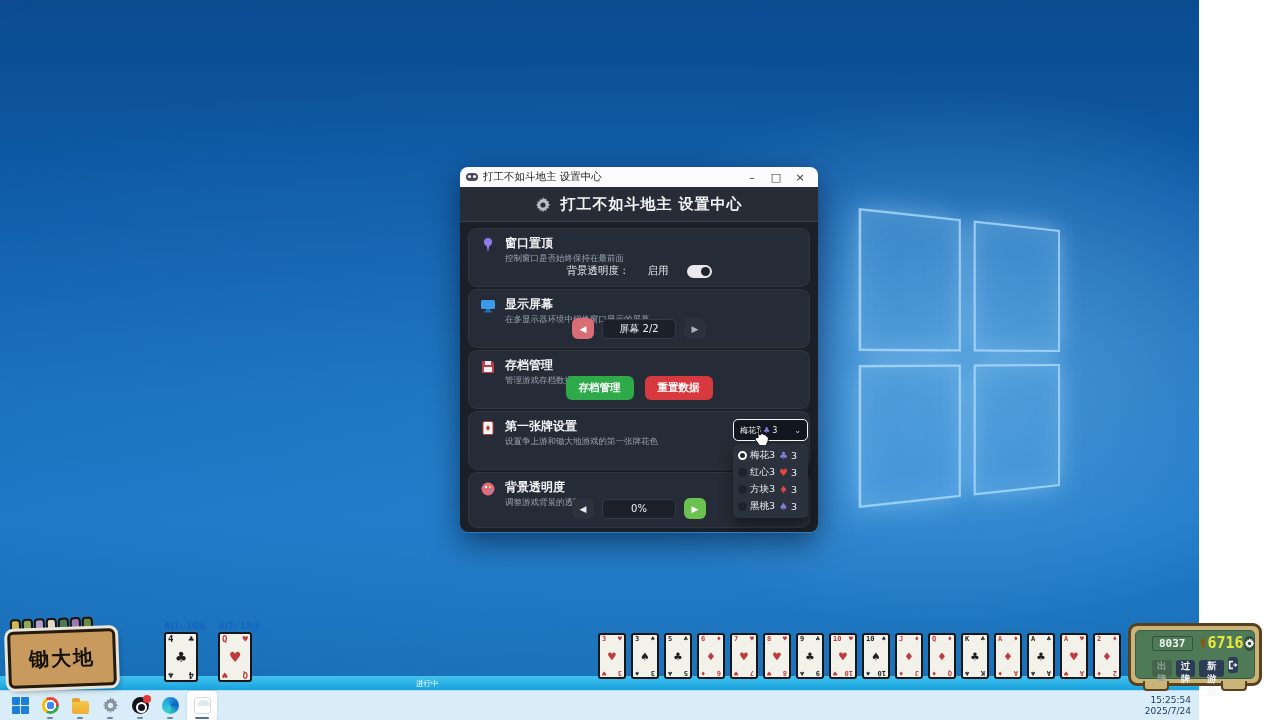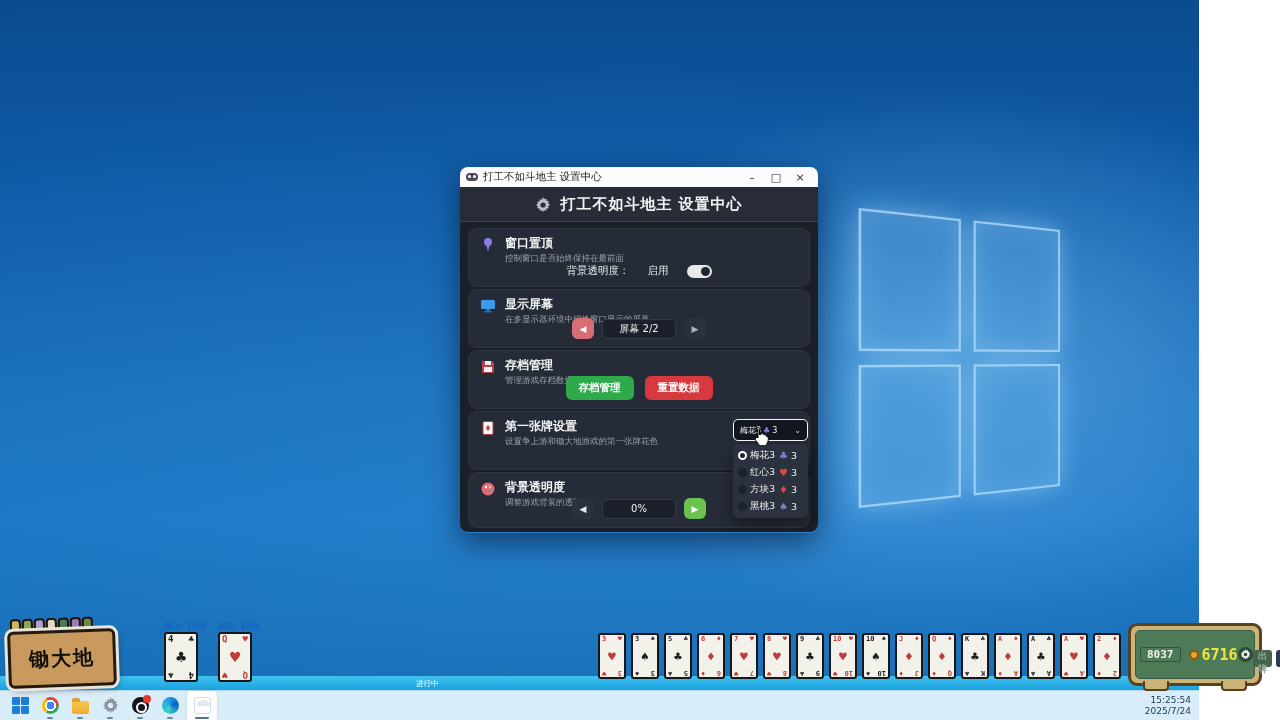--- a/index.html
+++ b/index.html
@@ -113,21 +113,21 @@
   .hand .pc-top,.hand .pc-bot { font-size:7px; padding-top:1px; }
   .hand .pc-mid { font-size:13px; }
 
   
   .panel { position:absolute; left:1128px; top:623px; width:134px; height:63px; z-index:6;
       background:#cbb478; border:3px solid #59401f; border-radius:9px; padding:4px; }
   .panel::before,.panel::after { content:""; position:absolute; bottom:-8px; width:22px; height:8px;
       background:#cbb478; border:2px solid #59401f; border-top:none; border-radius:0 0 4px 4px; }
   .panel::before { left:12px; } .panel::after { right:12px; }
   .screen { width:100%; height:100%; background:#4e7a58; border:1px solid #3a5c44; border-radius:5px;
-      padding:3px 4px; display:flex; justify-content:space-between; }
+      padding:3px 16px; display:flex; flex-direction:column; justify-content:space-between; }
   .scr-row { display:flex; align-items:center; }
   .score-box { border:1px solid #2e5340; border-radius:2px; padding:0 6px; color:#f4f5ef;
       font-size:11px; font-weight:bold; font-family:"DejaVu Sans Mono",monospace; }
   .coin { width:10px; height:10px; border-radius:50%; background:#e8a62f; border:2px solid #8a5a10; margin-left:8px; }
   .coins-val { color:#ece63c; font-size:15px; font-weight:bold; margin-left:3px; font-family:"DejaVu Sans Mono",monospace; }
   .gear-chip { margin-left:auto; width:15px; height:15px; border-radius:50%; background:#2c4a38;
       display:flex; align-items:center; justify-content:center; cursor:pointer; }
   .scr-btn { height:17px; border:none; border-radius:3px; font-size:9.5px; font-weight:bold; padding:0 5px;
       font-family:inherit; cursor:pointer;margin-top:8px; }
   .scr-disabled { background:#44654c; color:#93a79a; }

